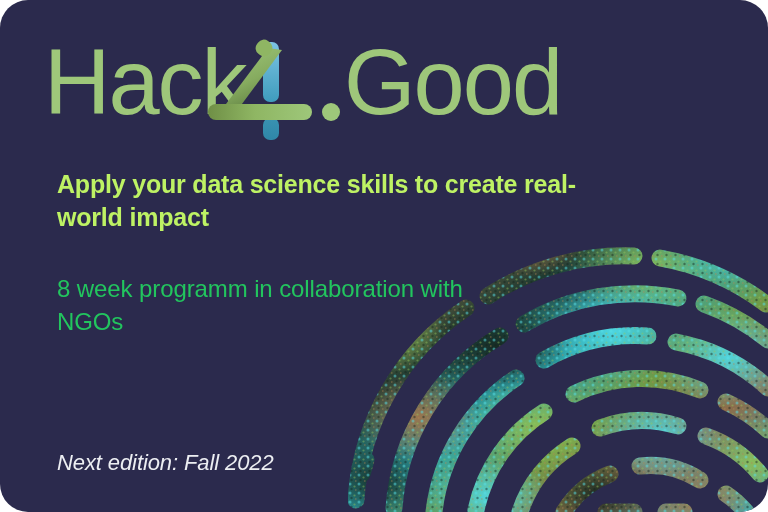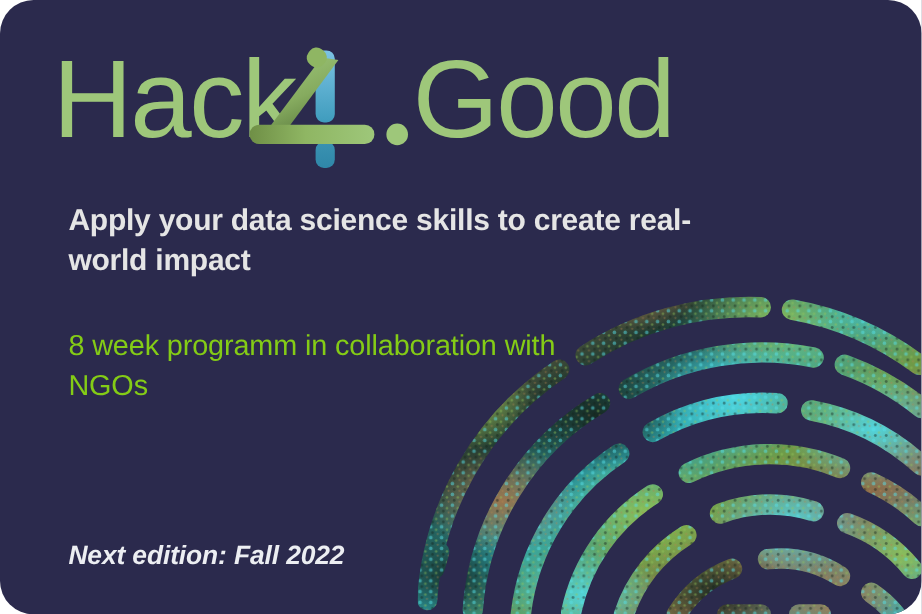--- a/index.html
+++ b/index.html
@@ -54,49 +54,49 @@
     overflow: visible;
   }
 
   
   .headline {
     position: absolute;
     left: 57px;
     top: 168px;
     width: 520px;
     margin: 0;
-    color: #e5e5e5;
+    color: #bef264;
     font-size: 25px;
     font-weight: 700;
     line-height: 1.33;
     letter-spacing: -0.2px;
   }
 
   .body-copy {
     position: absolute;
     left: 57px;
     top: 272px;
     width: 440px;
     margin: 0;
-    color: #84cc16;
+    color: #22c55e;
     font-size: 24px;
     font-weight: 400;
     line-height: 1.38;
     letter-spacing: -0.1px;
   }
 
   .footnote {
     position: absolute;
     left: 57px;
     top: 450px;
     margin: 0;
     color: #eceef2;
     font-size: 22px;
     font-style: italic;
-    font-weight: 700;
+    font-weight: 400;
     letter-spacing: -0.1px;
   }
 </style>
 </head>
 <body>
 
 <div class="card">
 
   <div class="fingerprint">
     <svg viewBox="0 0 420 300" xmlns="http://www.w3.org/2000/svg" aria-hidden="true">

